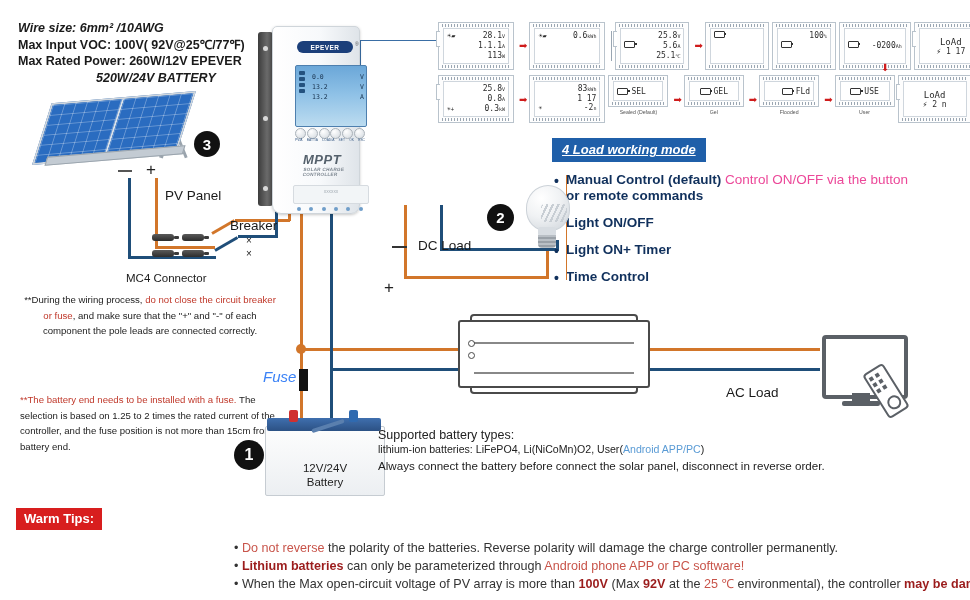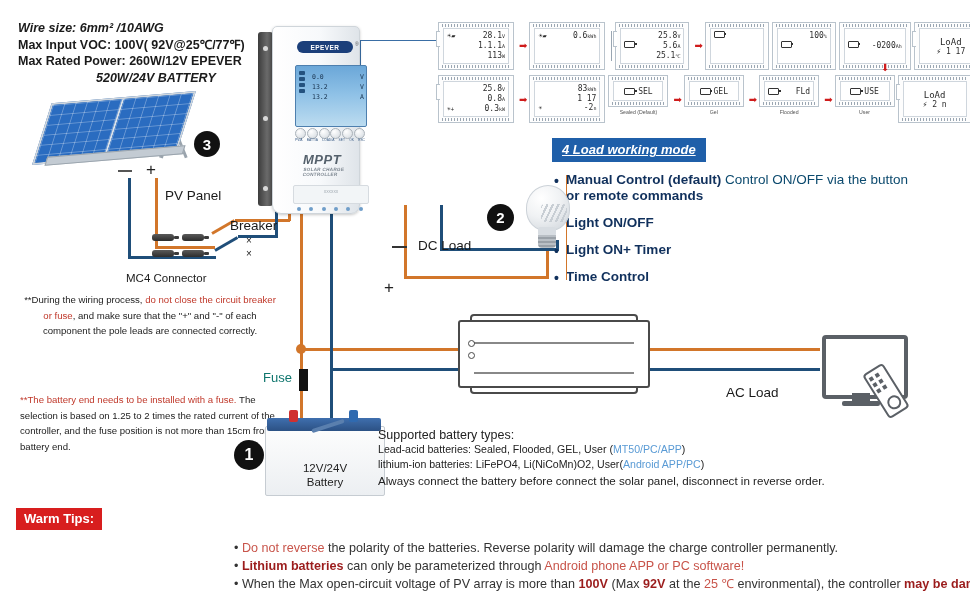--- a/index.html
+++ b/index.html
@@ -103,21 +103,21 @@
   .bicon::after{content:"";position:absolute;right:-2.5px;top:1px;width:1.5px;height:2px;background:#333;}
   .picon{display:inline-block;font-size:7px;}
 
   
   #loadmode{left:552px;top:138px;width:410px;}
   .lmtitle{display:inline-block;background:#1f5fa9;color:#fff;font-weight:bold;
     font-style:italic;font-size:13px;padding:4px 10px 5px 10px;text-decoration:underline;}
   .lmlist{margin-top:10px;padding-left:14px;color:#10305c;}
   .lmitem{font-size:13.5px;font-weight:bold;line-height:16px;margin-bottom:11px;position:relative;}
   .lmitem .dot{position:absolute;left:-12px;top:1px;font-size:14px;}
-  .lmitem .reg{font-weight:normal;color:#0c4a6e;}
+  .lmitem .reg{font-weight:normal;color:#ec4899;}
   .lmitem .cont{display:block;font-weight:bold;}
 
   
   .wire{position:absolute;background:#d2762a;}
   .wireb{position:absolute;background:#1f4e79;}
 
   
   .note{font-size:9.6px;line-height:15.5px;color:#222;}
   #note1{left:20px;top:292px;width:260px;text-align:center;}
   #note2{left:20px;top:392px;width:270px;}
@@ -163,21 +163,21 @@
     background:radial-gradient(circle at 34% 28%,#ffffff 0%,#f0f2f4 45%,#cdd3d9 100%);
     border:1px solid #ccd2d8;}
   .bfil{position:absolute;left:14px;top:18px;width:26px;height:18px;
     background:repeating-linear-gradient(115deg,#c8ced4 0 2px,transparent 2px 5px);border-radius:4px;}
   .bneck{position:absolute;left:18px;top:42px;width:18px;height:9px;background:#d8dde2;border-radius:2px;}
   .bbase{position:absolute;left:18px;top:50px;width:18px;height:13px;border-radius:0 0 4px 4px;
     background:repeating-linear-gradient(to bottom,#b9bfc5 0 2px,#9aa1a8 2px 4px);}
 
   
   #fuse{left:263px;top:368px;}
-  #fuse .lbl{font-size:13px;color:#0f766e;}
+  #fuse .lbl{font-size:15px;color:#3b82f6;font-style:italic;}
   #fuse .blk{position:absolute;left:36px;top:1px;width:9px;height:22px;background:#111;}
 
   
   .mc4{position:absolute;width:22px;height:7px;border-radius:3px;
     background:linear-gradient(to bottom,#5a5a5a,#2c2c2c);}
   .mc4::after{content:"";position:absolute;right:-5px;top:2px;width:5px;height:3px;background:#3a3a3a;border-radius:1px;}
 
   
   #warmbox{left:16px;top:508px;width:940px;}
   .wtag{display:inline-block;background:#d81e1e;color:#fff;font-weight:bold;font-size:13px;
@@ -502,21 +502,21 @@
       </div>
       <div class="caption"></div>
     </div>
 
     <div style="width:14px;"></div>
 
     <div class="lcdcell">
       <div class="scr s1" style="width:58px;height:30px;">
         <div class="pins t"></div>
           <div class="pins b"></div>
-        <div class="inner lcdtxt" style="display:flex;align-items:center;justify-content:center;">
+        <div class="inner lcdtxt" style="display:flex;align-items:center;">
           <span class="bicon"></span>
           <span style="font-size:8px;margin-left:3px;">SEL</span>
         </div>
       </div>
       <div class="caption">Sealed (Default)</div>
     </div>
     <span class="arrow">➡</span>
     <div class="lcdcell">
       <div class="scr s1" style="width:58px;height:30px;">
         <div class="pins t"></div>
@@ -526,21 +526,21 @@
           <span style="font-size:8px;margin-left:3px;">GEL</span>
         </div>
       </div>
       <div class="caption">Gel</div>
     </div>
     <span class="arrow">➡</span>
     <div class="lcdcell">
       <div class="scr s1" style="width:58px;height:30px;">
         <div class="pins t"></div>
           <div class="pins b"></div>
-        <div class="inner lcdtxt" style="display:flex;align-items:center;justify-content:space-between;">
+        <div class="inner lcdtxt" style="display:flex;align-items:center;justify-content:flex-end;">
           <span class="bicon"></span>
           <span style="font-size:8px;margin-left:3px;">FLd</span>
         </div>
       </div>
       <div class="caption">Flooded</div>
     </div>
     <span class="arrow">➡</span>
     <div class="lcdcell">
       <div class="scr s1" style="width:58px;height:30px;">
         <div class="pins t"></div>
@@ -656,23 +656,20 @@
     <i style="left:2px;top:18px;"></i>
       <i style="left:9px;top:18px;"></i>
     <div class="circ"></div>
   </div>
 </div>
 <div class="lbl" style="left:726px;top:385px;">AC Load</div>
 
 <div class="abs" id="battypes">
   <div class="t1">Supported battery types:</div>
   <div class="t2">
-    <span>Lead-acid batteries: Sealed, Flooded, GEL, User (</span><span class="blue">MT50/PC/APP</span><span>)</span>
-  </div>
-  <div class="t2">
     <span>lithium-ion batteries: LiFePO4, Li(NiCoMn)O2, User(</span><span class="blue">Android APP/PC</span><span>)</span>
   </div>
   <div class="t3">Always connect the battery before connect the solar panel, disconnect in reverse order.</div>
 </div>
 
 <div class="abs" id="warmbox">
   <div class="wtag">Warm Tips:</div>
   <div class="wlist">
     <div class="wline">
       <span>•</span>

